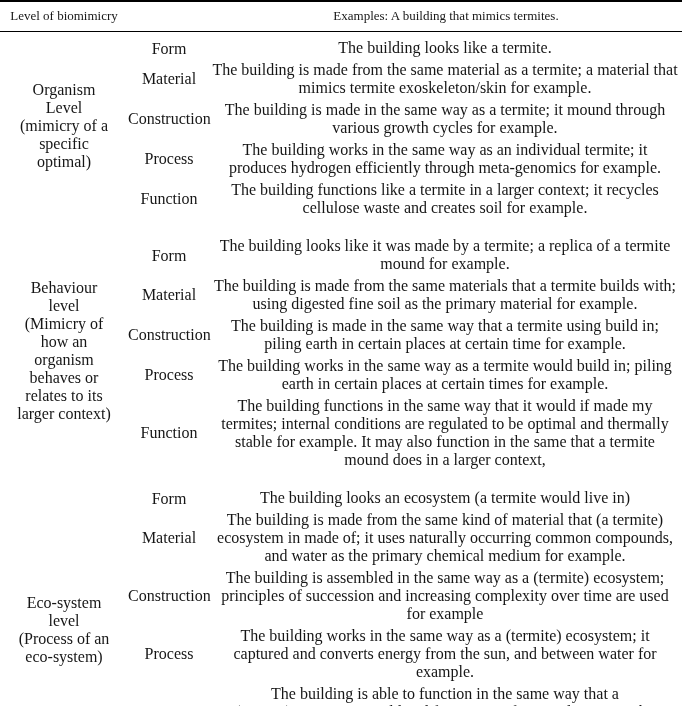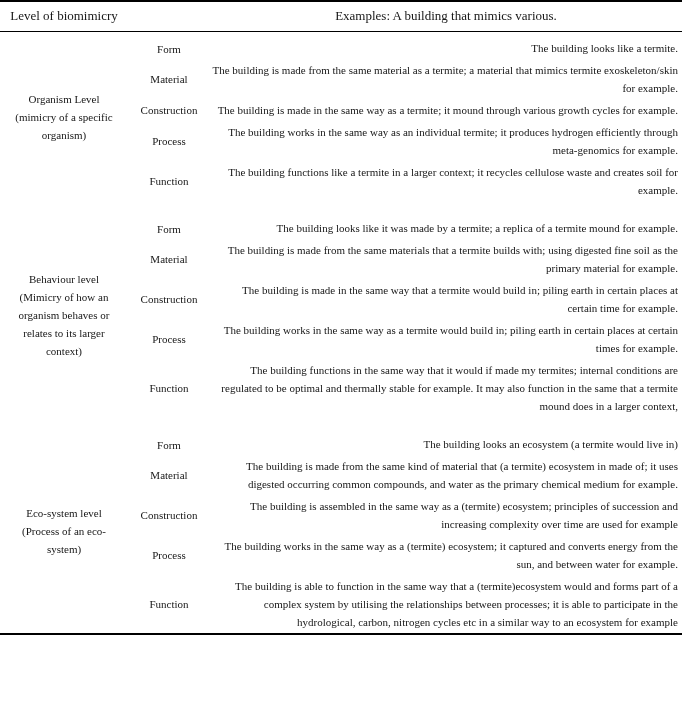--- a/index.html
+++ b/index.html
@@ -26,60 +26,60 @@
     font-weight: 400;
     font-size: 13px;
     line-height: 18px;
     border-bottom: 1.5px solid #000;
     vertical-align: middle;
     padding: 5px 0 6px 0;
   }
   th.col-level { padding-left: 24px; padding-right: 24px; text-align: center; }
   th.col-desc  { text-align: center; }
   tbody td {
-    font-size: 11px;
+    font-size: 16px;
     line-height: 18px;
     vertical-align: middle;
     padding: 0;
   }
   .level-cell {
     text-align: center;
     padding: 0 15px;
     margin-left: 32px;
   }
   .aspect-cell { text-align: center; }
   .desc-cell {
-    text-align: right;
+    text-align: center;
     padding: 2px 4px 2px 2px;
   }
   tr.section-start > .aspect-cell,
   tr.section-start > .desc-cell { padding-top: 7px; }
   tr.spacer-row td { height: 11px; padding: 0; line-height: 0; font-size: 0; }
 </style>
 </head>
 <body>
 
 <table class="doc-table">
   <colgroup>
     <col class="c-level">
     <col class="c-aspect">
     <col class="c-desc">
   </colgroup>
   <thead>
     <tr>
       <th class="col-level">Level of biomimicry</th>
       <th class="col-aspect"></th>
-      <th class="col-desc">Examples: A building that mimics various.</th>
+      <th class="col-desc">Examples: A building that mimics termites.</th>
     </tr>
   </thead>
   <tbody>
       <tr class="section-start">
         <td class="level-cell" rowspan="5">
           <div>Organism Level</div>
-          <div>(mimicry of a specific organism)</div>
+          <div>(mimicry of a specific optimal)</div>
         </td>
         <td class="aspect-cell">Form</td>
         <td class="desc-cell">The building looks like a termite.</td>
       </tr>
       <tr>
         <td class="aspect-cell">Material</td>
         <td class="desc-cell">The building is made from the same material as a termite; a material that mimics termite exoskeleton/skin for example.</td>
       </tr>
       <tr>
         <td class="aspect-cell">Construction</td>
@@ -103,21 +103,21 @@
         </td>
         <td class="aspect-cell">Form</td>
         <td class="desc-cell">The building looks like it was made by a termite; a replica of a termite mound for example.</td>
       </tr>
       <tr>
         <td class="aspect-cell">Material</td>
         <td class="desc-cell">The building is made from the same materials that a termite builds with; using digested fine soil as the primary material for example.</td>
       </tr>
       <tr>
         <td class="aspect-cell">Construction</td>
-        <td class="desc-cell">The building is made in the same way that a termite would build in; piling earth in certain places at certain time for example.</td>
+        <td class="desc-cell">The building is made in the same way that a termite using build in; piling earth in certain places at certain time for example.</td>
       </tr>
       <tr>
         <td class="aspect-cell">Process</td>
         <td class="desc-cell">The building works in the same way as a termite would build in; piling earth in certain places at certain times for example.</td>
       </tr>
       <tr>
         <td class="aspect-cell">Function</td>
         <td class="desc-cell">The building functions in the same way that it would if made my termites; internal conditions are regulated to be optimal and thermally stable for example. It may also function in the same that a termite mound does in a larger context,</td>
       </tr>
       <tr class="spacer-row">
@@ -126,21 +126,21 @@
       <tr class="section-start">
         <td class="level-cell" rowspan="5">
           <div>Eco-system level</div>
           <div>(Process of an eco-system)</div>
         </td>
         <td class="aspect-cell">Form</td>
         <td class="desc-cell">The building looks an ecosystem (a termite would live in)</td>
       </tr>
       <tr>
         <td class="aspect-cell">Material</td>
-        <td class="desc-cell">The building is made from the same kind of material that (a termite) ecosystem in made of; it uses digested occurring common compounds, and water as the primary chemical medium for example.</td>
+        <td class="desc-cell">The building is made from the same kind of material that (a termite) ecosystem in made of; it uses naturally occurring common compounds, and water as the primary chemical medium for example.</td>
       </tr>
       <tr>
         <td class="aspect-cell">Construction</td>
         <td class="desc-cell">The building is assembled in the same way as a (termite) ecosystem; principles of succession and increasing complexity over time are used for example</td>
       </tr>
       <tr>
         <td class="aspect-cell">Process</td>
         <td class="desc-cell">The building works in the same way as a (termite) ecosystem; it captured and converts energy from the sun, and between water for example.</td>
       </tr>
       <tr>

